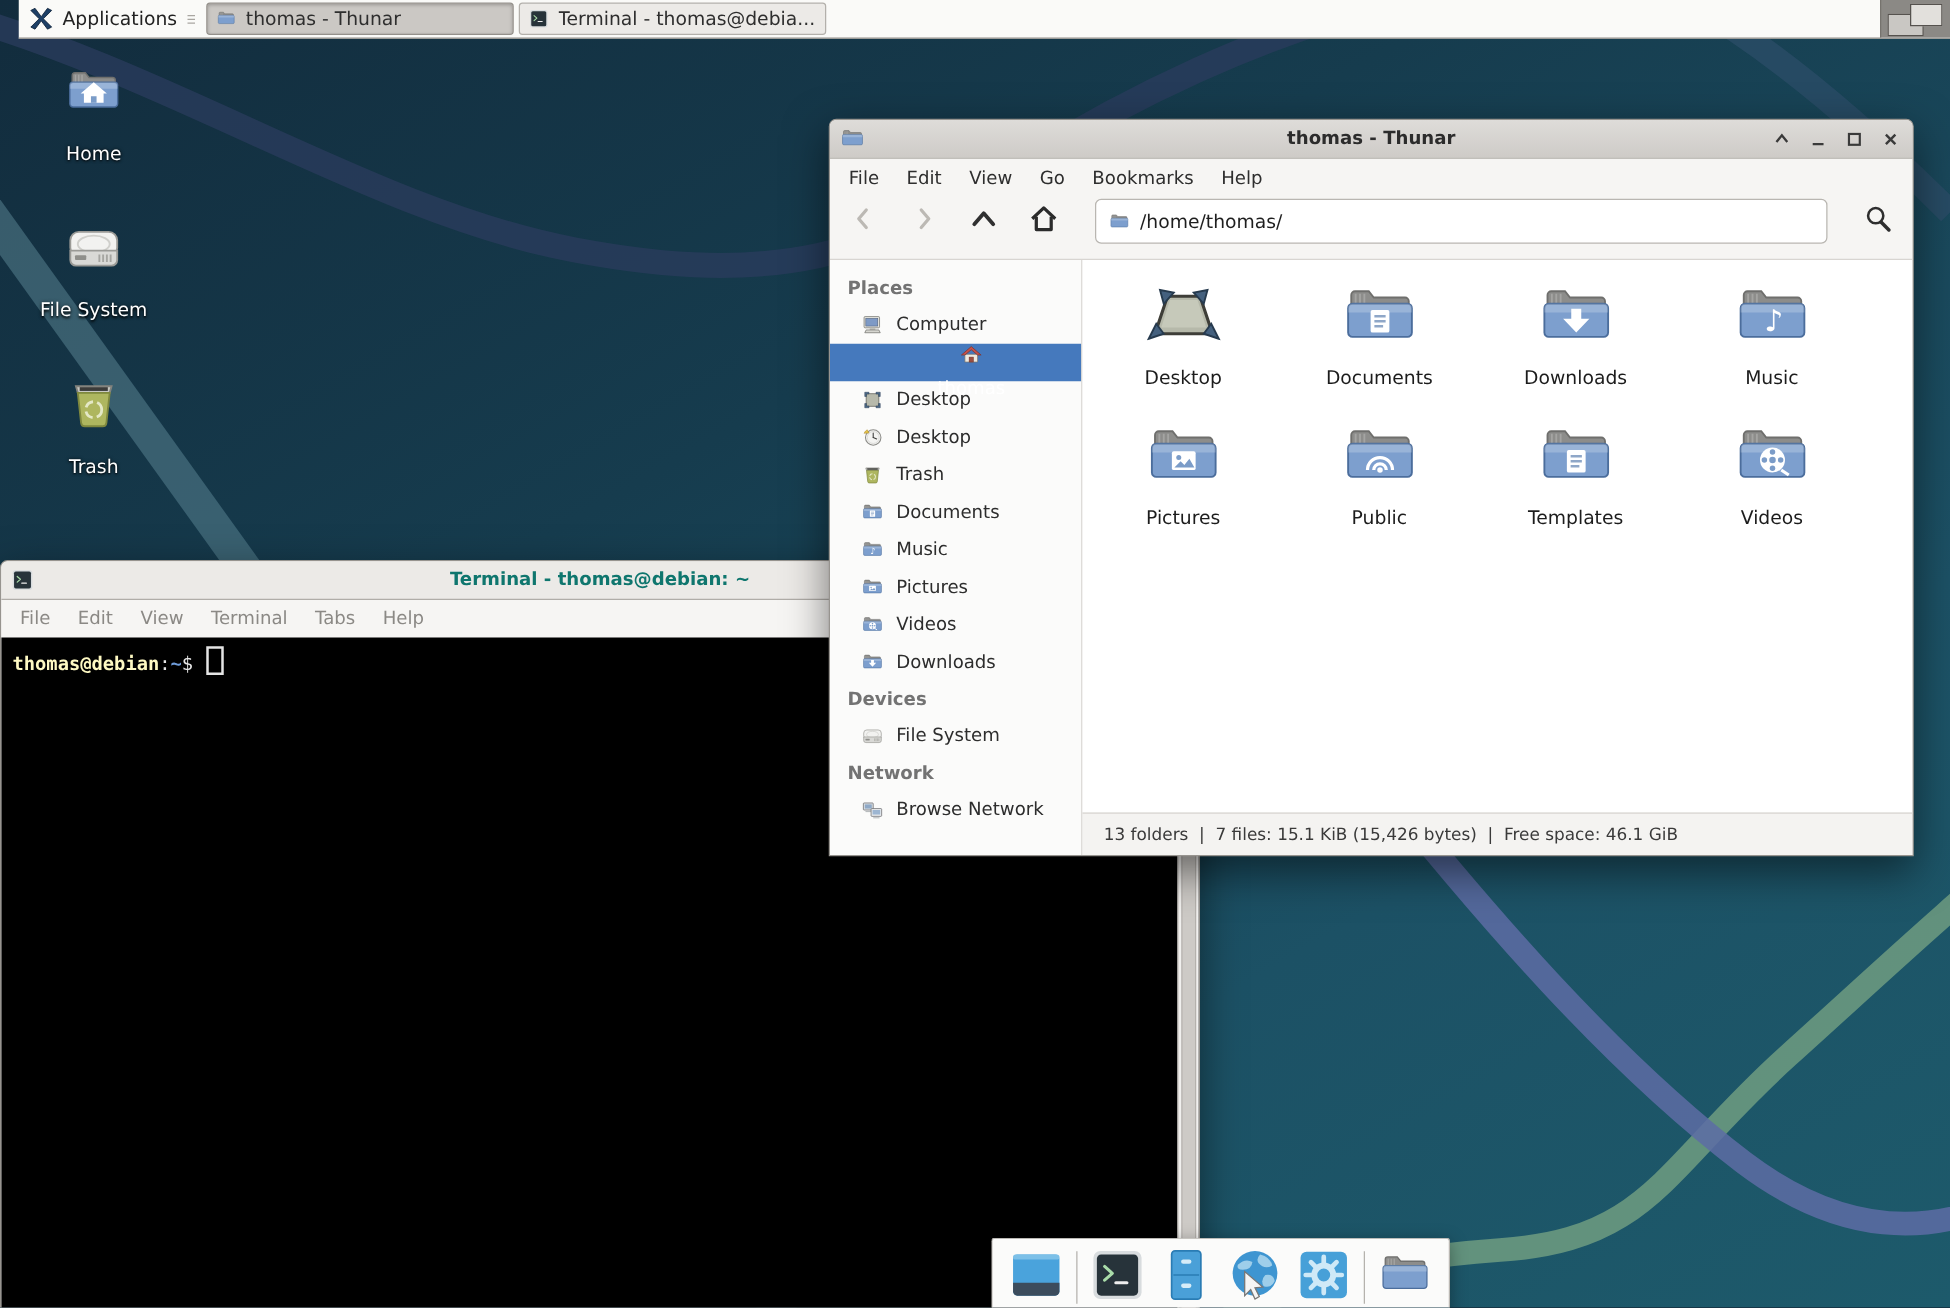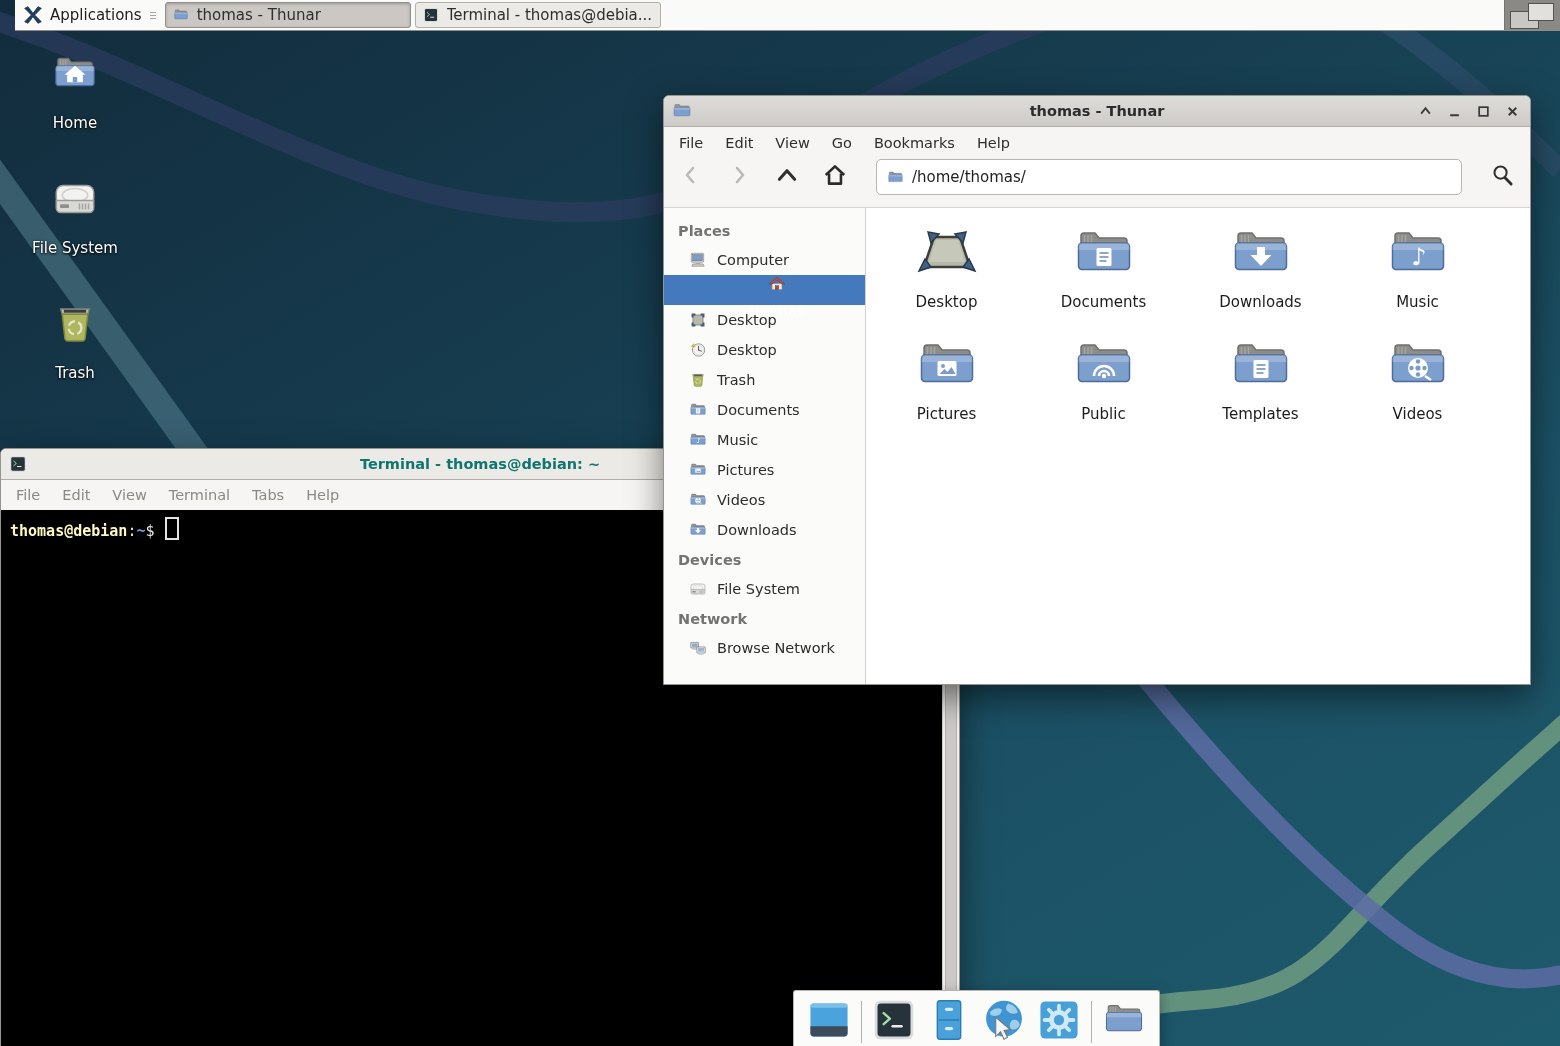--- a/index.html
+++ b/index.html
@@ -620,20 +620,21 @@
                 <circle cx="32" cy="27.5" r="2.2" fill="#7b9cc8"></circle>
                 <circle cx="32" cy="40.5" r="2.2" fill="#7b9cc8"></circle>
                 <circle cx="25.5" cy="34" r="2.2" fill="#7b9cc8"></circle>
                 <circle cx="38.5" cy="34" r="2.2" fill="#7b9cc8"></circle>
                 <path d="M39 42 l6 4" stroke="#fff" stroke-width="2.5"></path>
               </svg>
             </span>
             <span class="flabel">Videos</span>
           </div>
         </div>
+      <div class="statusbar">13 folders  |  7 files: 15.1 KiB (15,426 bytes)  |  Free space: 46.1 GiB</div>
     </div>
   </div>
 </div>
 
 <div class="dock" id="dock-items">
     <div class="dock-btn">
       <span><svg width="44" height="44" viewBox="0 0 64 64">
           <rect x="5" y="8" width="54" height="48" rx="5" fill="#4aa3dc"></rect>
           <path d="M5 41 h54 v10 a5 5 0 0 1 -5 5 H10 a5 5 0 0 1 -5 -5 z" fill="#3c4c5c"></path>
           <rect x="5" y="8" width="54" height="6" rx="3" fill="#7cc0e8"></rect>

